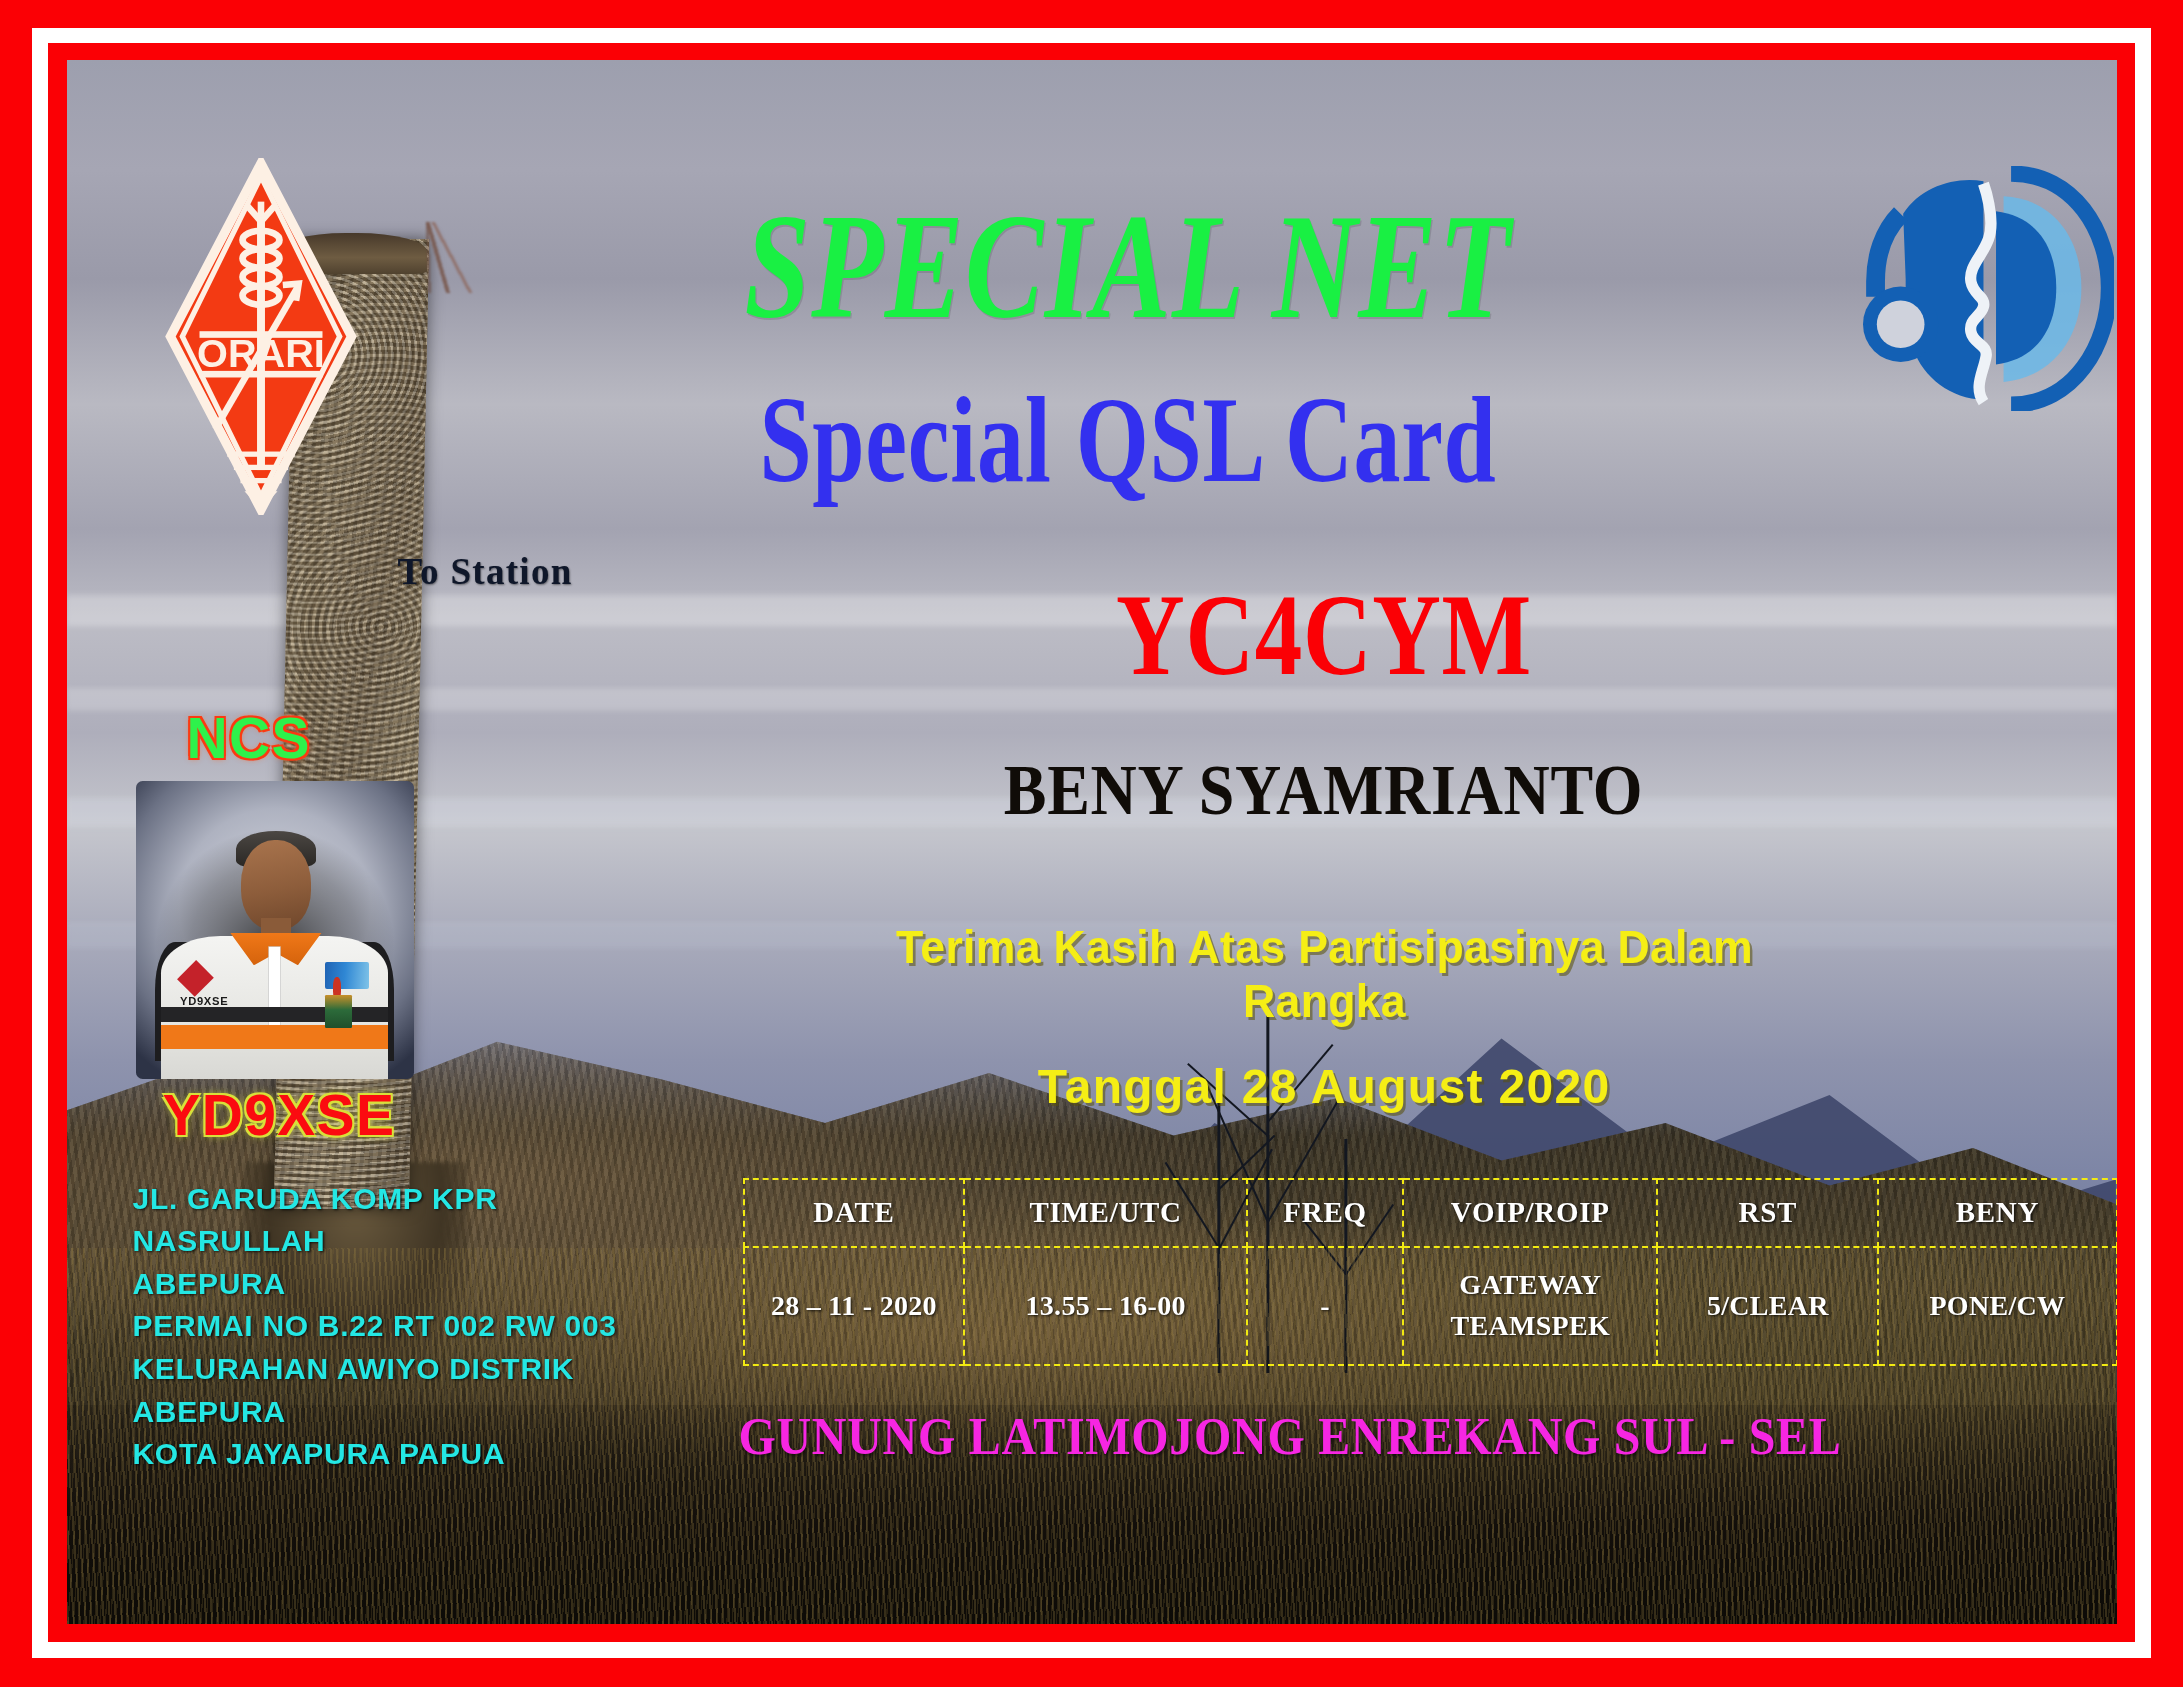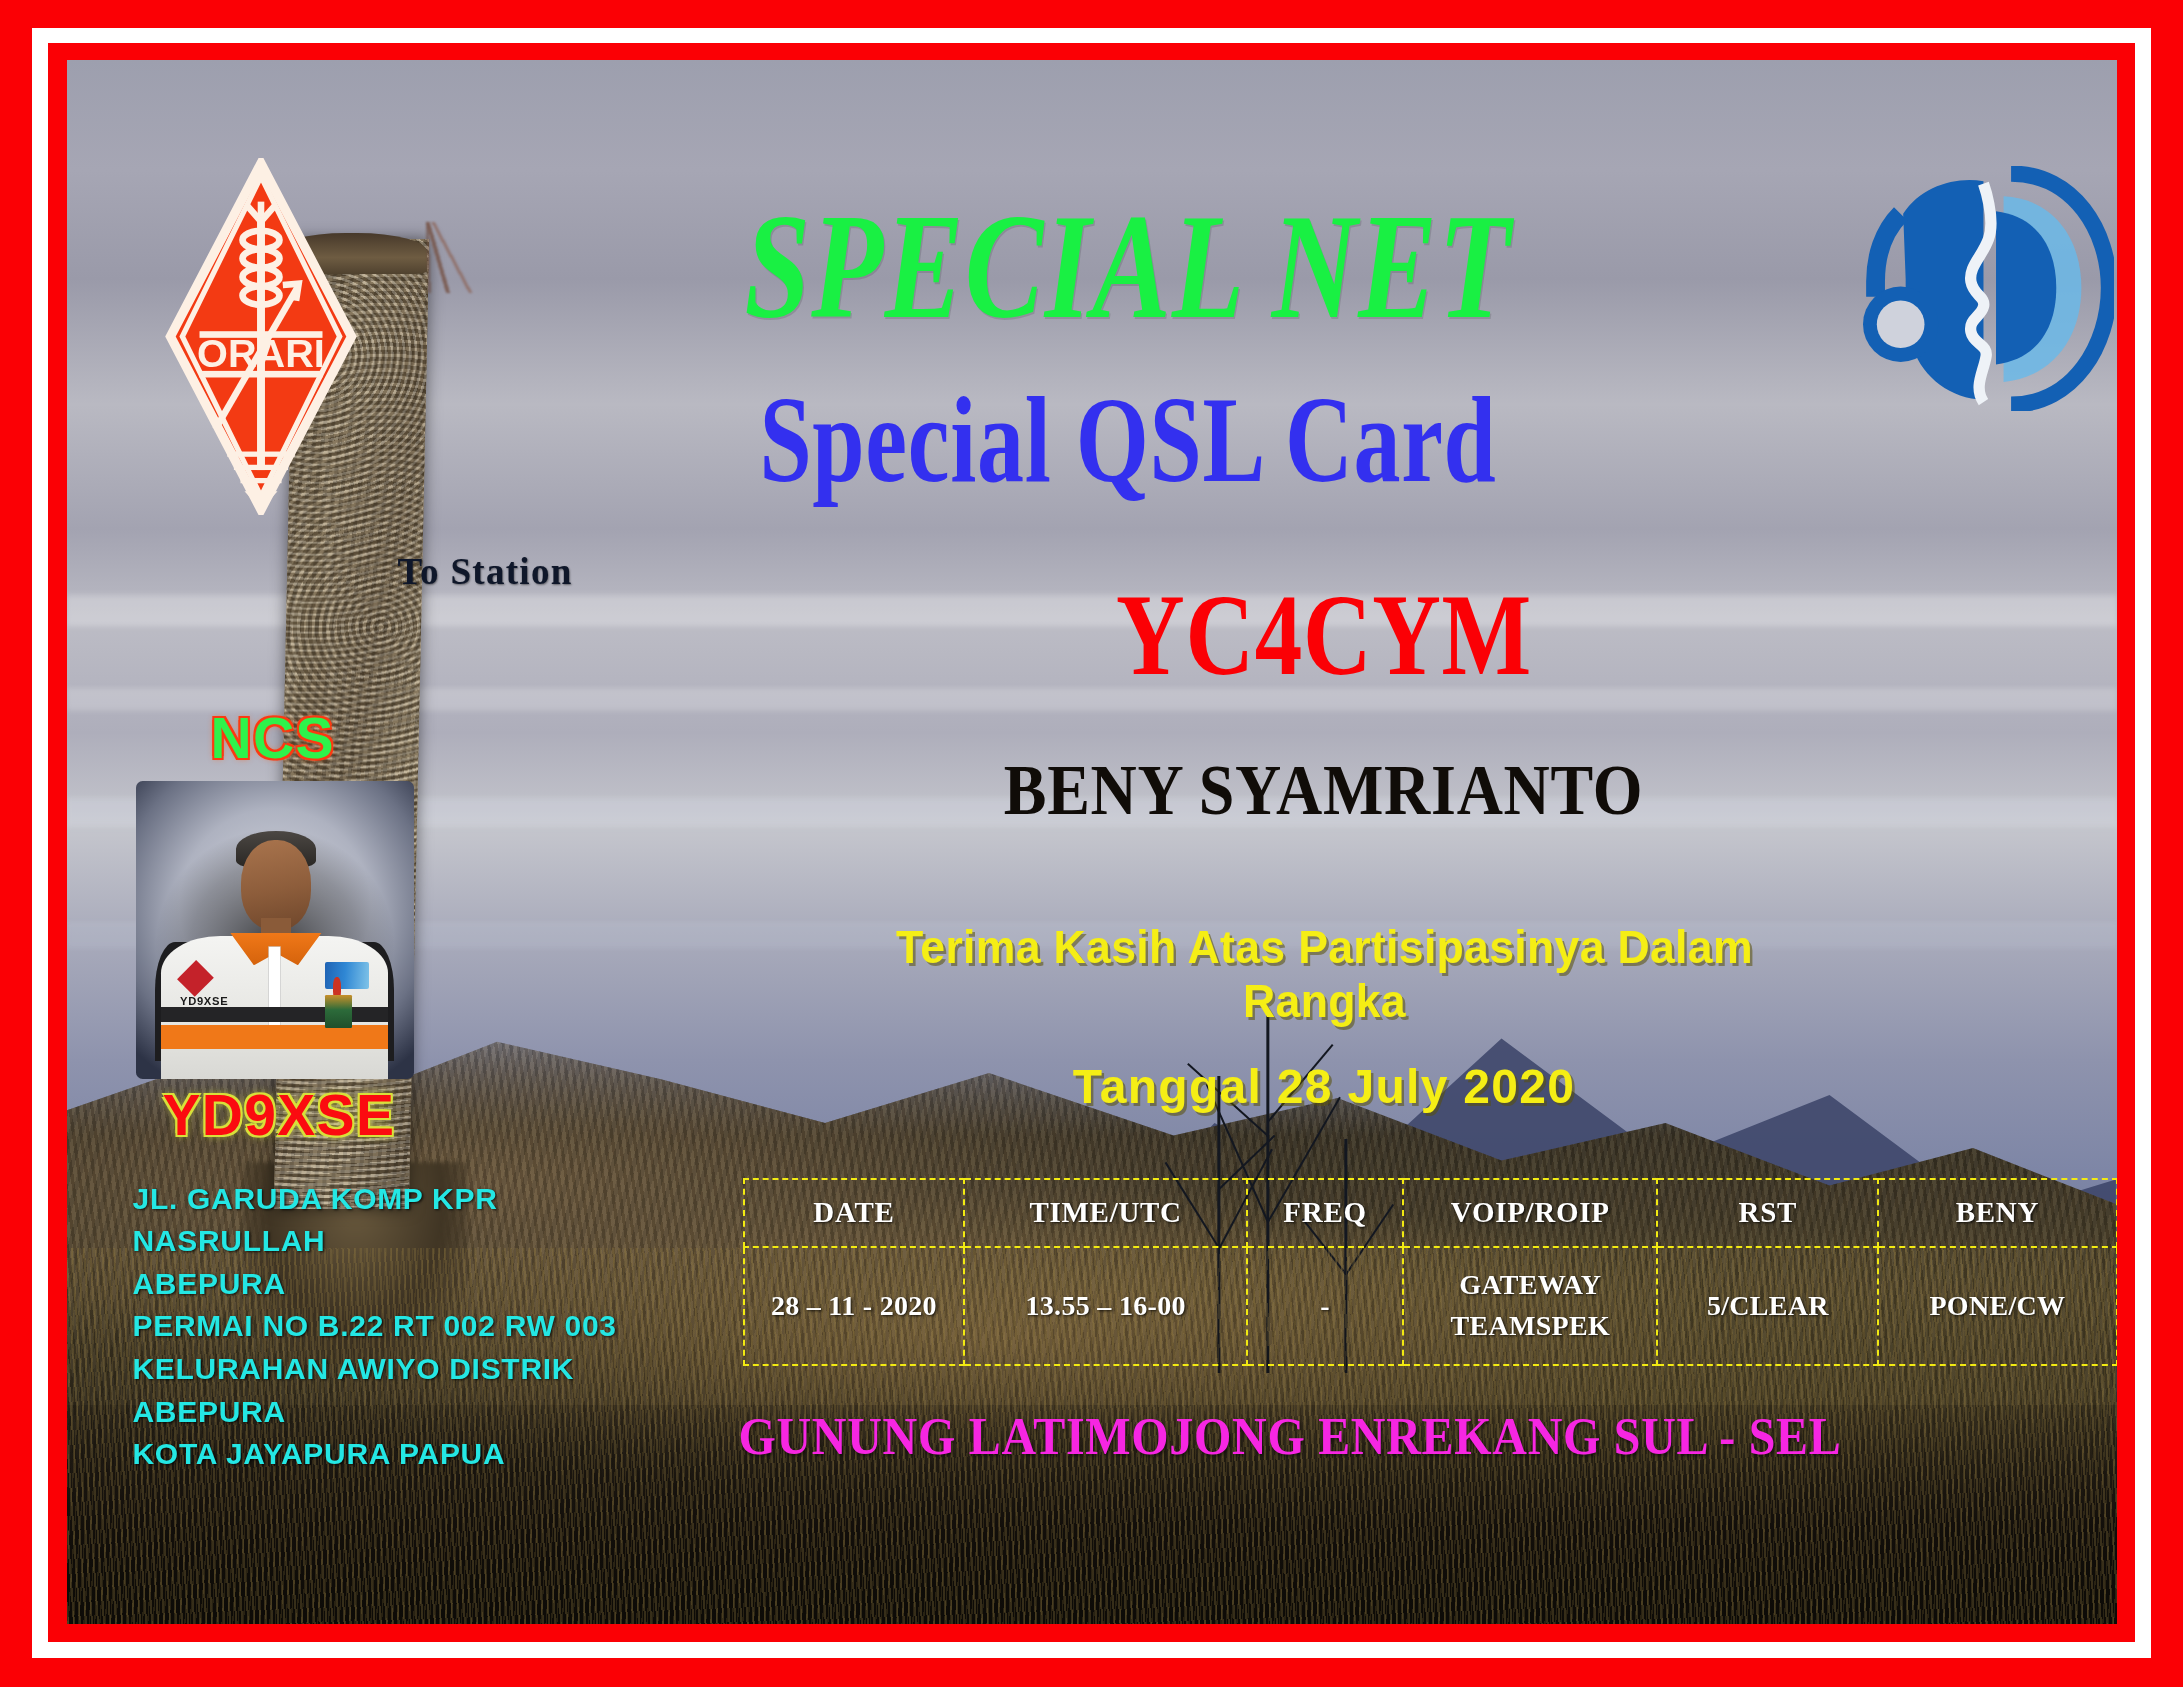--- a/index.html
+++ b/index.html
@@ -192,21 +192,21 @@
     font-family:"Liberation Sans",sans-serif;font-weight:bold;
     color:#f5ee15;letter-spacing:0.3px;
     text-shadow:2.6px 2.6px 0 rgba(90,80,10,.55);
   }
   #thanks-line1{top:860px;font-size:46px;transform:scaleX(.97);}
   #thanks-line2{top:930px;font-size:45px;font-style:italic;letter-spacing:1.3px;}
   #thanks-line3{top:999px;font-size:48px;letter-spacing:1.3px;}
 
   
   #ncs-label{
-    position:absolute;left:144px;top:645px;
+    position:absolute;left:120px;top:645px;
     font-family:"Liberation Sans",sans-serif;font-weight:bold;font-size:57px;
     color:#2ef24b;letter-spacing:1.3px;
     text-shadow:
       -2px -2px 0 #fb3a12, 2px -2px 0 #fb3a12,
       -2px  2px 0 #fb3a12, 2px  2px 0 #fb3a12,
        0 0 6.6px rgba(255,90,20,.8);
   }
   #op-photo{
     position:absolute;left:69px;top:721px;width:278px;height:298px;
     border-radius:6.6px;overflow:hidden;
@@ -369,21 +369,21 @@
             </svg>
           </div>
 
           <div id="title-special-net">SPECIAL NET</div>
           <div id="title-qsl-card">Special QSL Card</div>
           <div id="to-station">To Station</div>
           <div id="callsign">YC4CYM</div>
           <div id="operator-name">BENY SYAMRIANTO</div>
 
           <div class="yellow-line" id="thanks-line1">Terima Kasih Atas Partisipasinya Dalam Rangka</div>
-          <div class="yellow-line" id="thanks-line3">Tanggal  28  July  2020</div>
+          <div class="yellow-line" id="thanks-line3">Tanggal  28  August  2020</div>
 
           <div id="ncs-label">NCS</div>
           <div id="op-photo">
             <div class="ph" id="ph-bg"></div>
             <div class="ph" id="ph-shadow"></div>
             <div class="ph" id="ph-hair"></div>
             <div class="ph" id="ph-head"></div>
             <div class="ph" id="ph-neck"></div>
             <div class="ph" id="ph-sleeve-l"></div>
             <div class="ph" id="ph-sleeve-r"></div>

